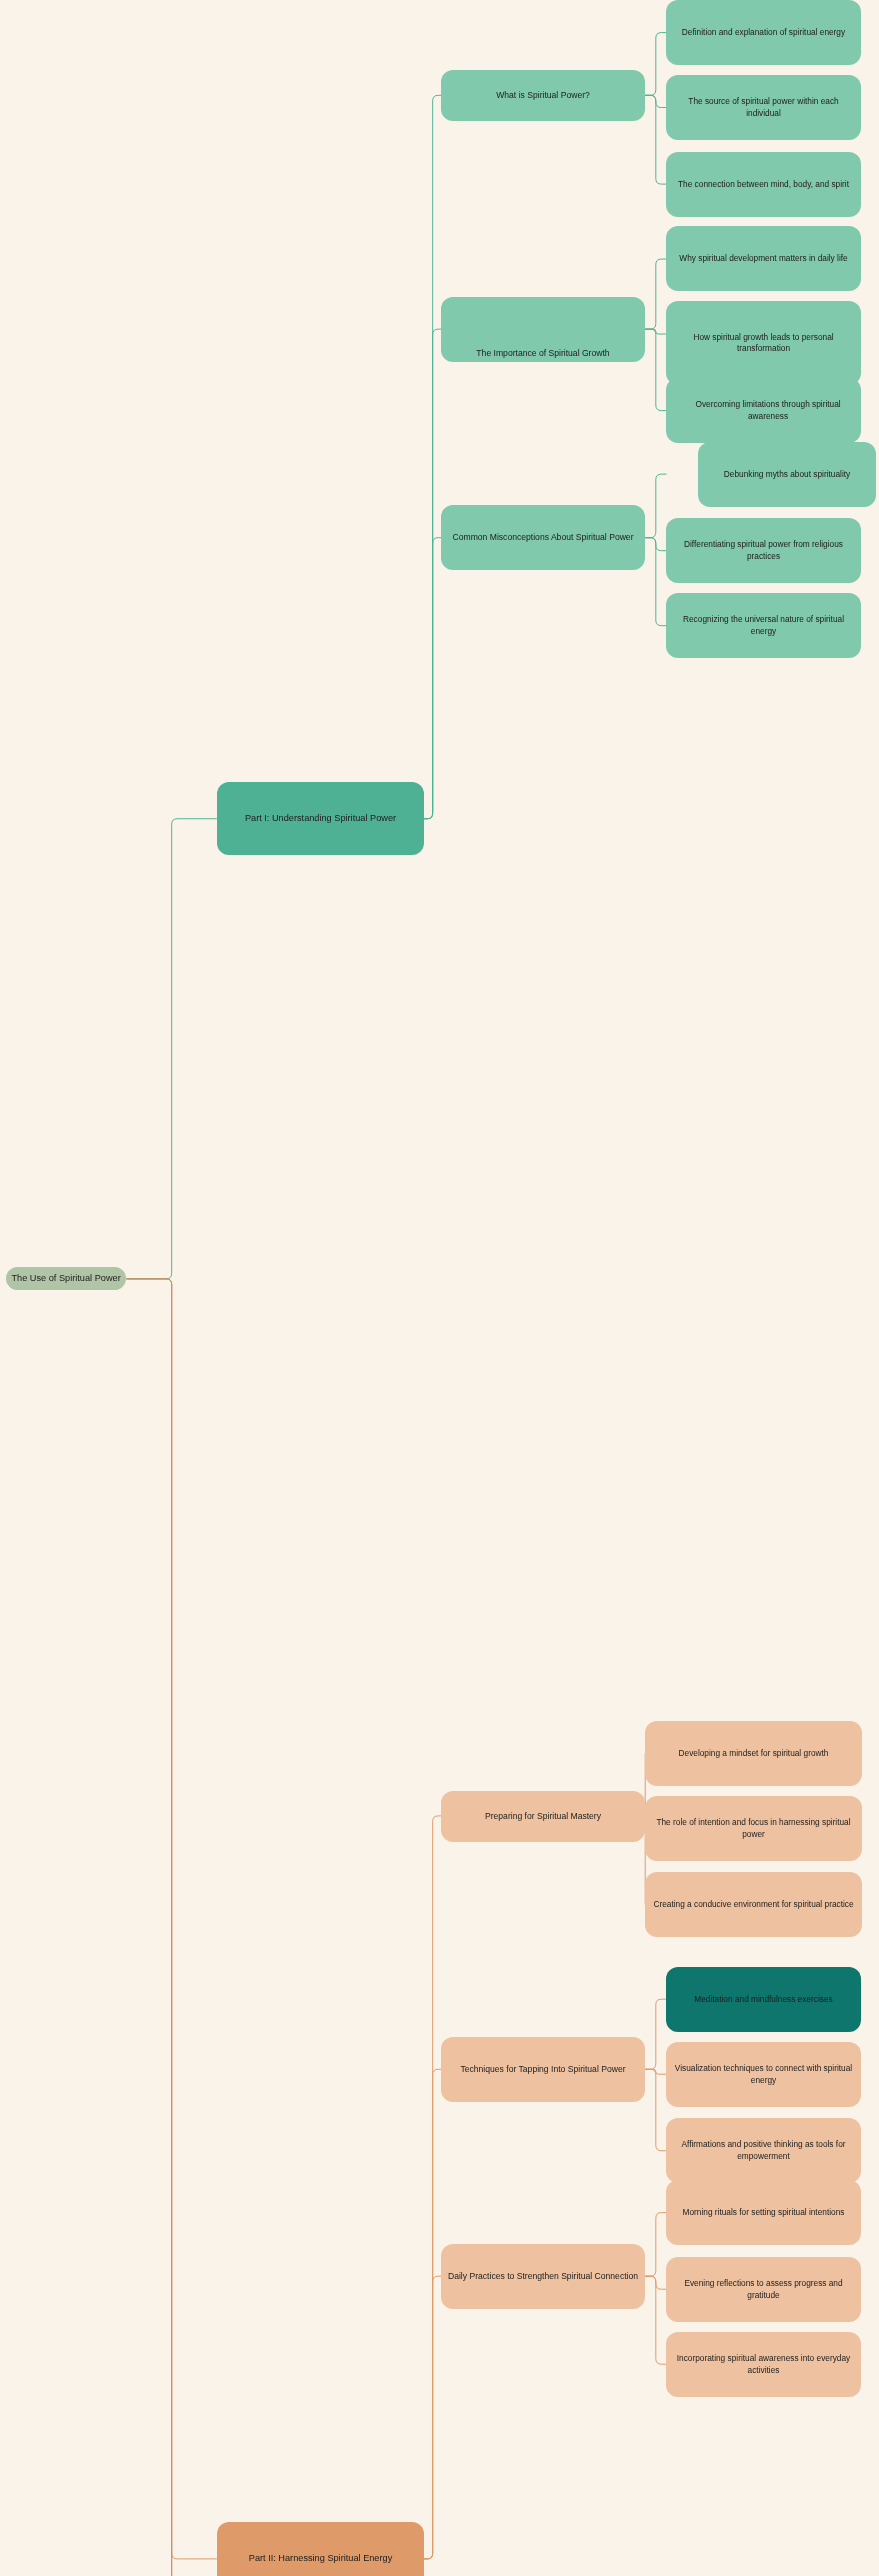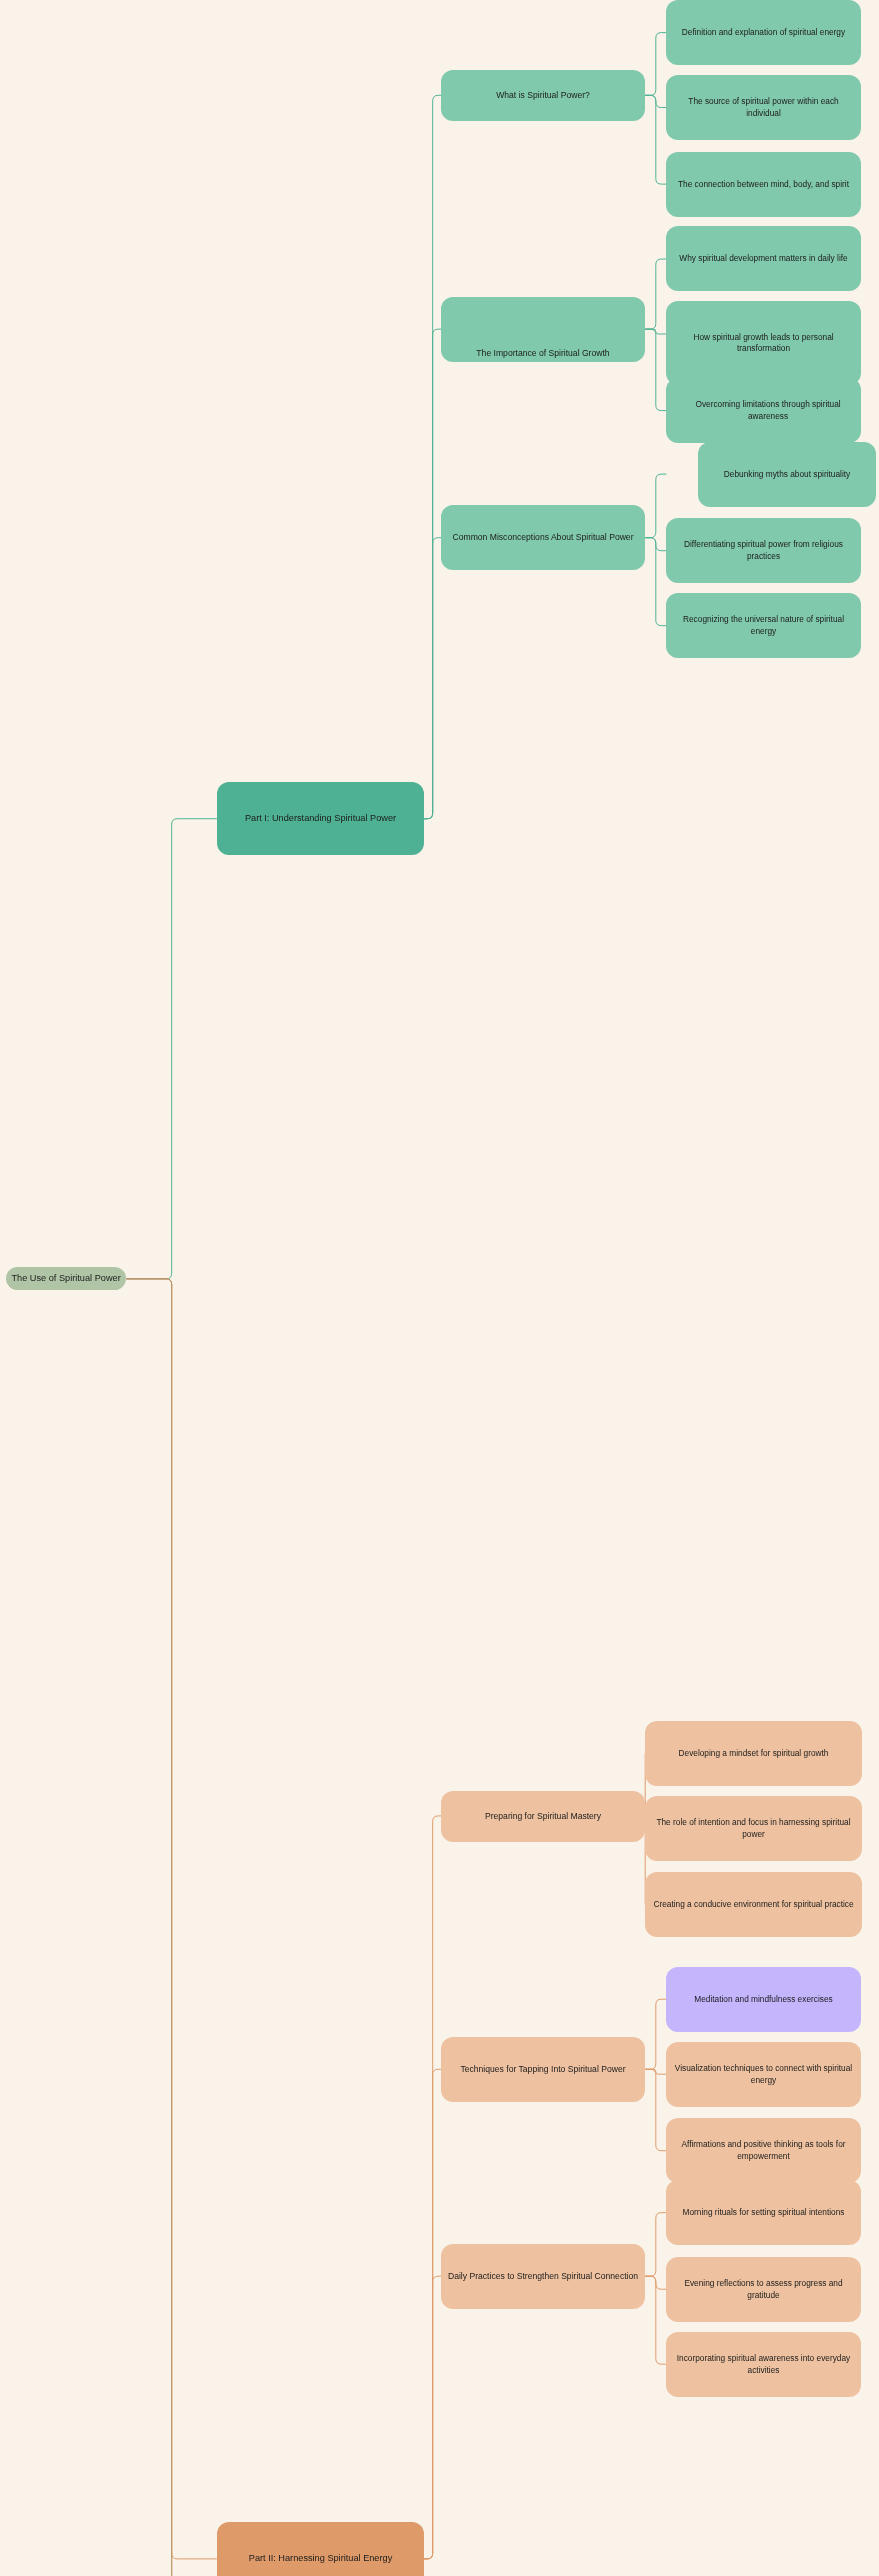--- a/index.html
+++ b/index.html
@@ -138,21 +138,21 @@
     </div>
     <div class="node lvl3" style="left: 645px; top: 1796px; width: 217px; height: 65px; background: rgb(238, 194, 160); color: rgb(28, 28, 28);">
       <span>The role of intention and focus in harnessing spiritual power</span>
     </div>
     <div class="node lvl3" style="left: 645px; top: 1872px; width: 217px; height: 65px; background: rgb(238, 194, 160); color: rgb(28, 28, 28);">
       <span>Creating a conducive environment for spiritual practice</span>
     </div>
     <div class="node lvl2" style="left: 441px; top: 2037px; width: 204px; height: 65px; background: rgb(238, 194, 160); color: rgb(28, 28, 28);">
       <span>Techniques for Tapping Into Spiritual Power</span>
     </div>
-    <div class="node lvl3" style="left: 666px; top: 1967px; width: 195px; height: 65px; background: #c4b5fd; color: rgb(28, 28, 28);">
+    <div class="node lvl3" style="left: 666px; top: 1967px; width: 195px; height: 65px; background: #0f766e; color: rgb(28, 28, 28);">
       <span>Meditation and mindfulness exercises</span>
     </div>
     <div class="node lvl3" style="left: 666px; top: 2042px; width: 195px; height: 65px; background: rgb(238, 194, 160); color: rgb(28, 28, 28);">
       <span>Visualization techniques to connect with spiritual energy</span>
     </div>
     <div class="node lvl3" style="left: 666px; top: 2118px; width: 195px; height: 65px; background: rgb(238, 194, 160); color: rgb(28, 28, 28);">
       <span>Affirmations and positive thinking as tools for empowerment</span>
     </div>
     <div class="node lvl2" style="left: 441px; top: 2244px; width: 204px; height: 65px; background: rgb(238, 194, 160); color: rgb(28, 28, 28);">
       <span>Daily Practices to Strengthen Spiritual Connection</span>

